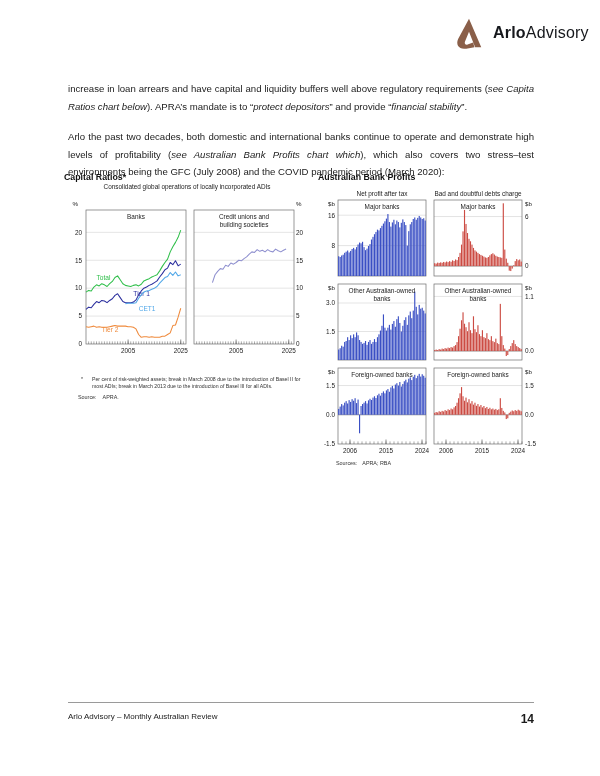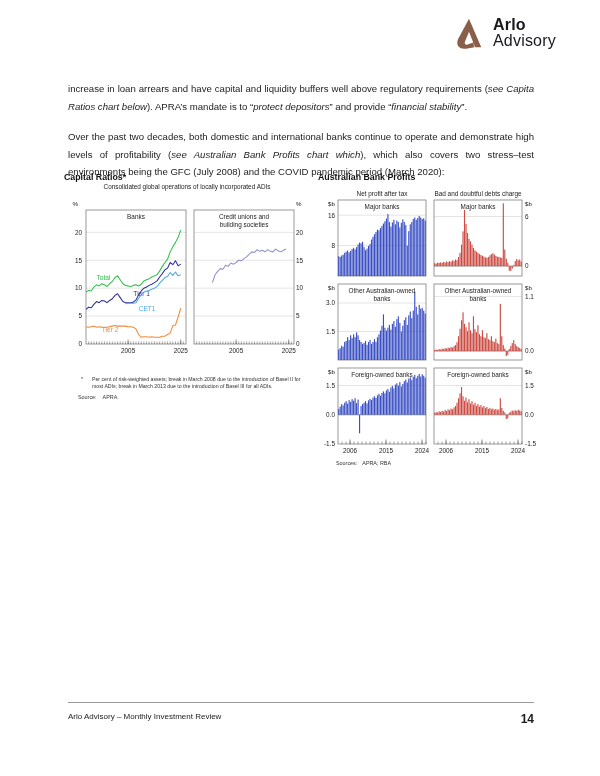--- a/index.html
+++ b/index.html
@@ -6,21 +6,21 @@
   body{
     width:600px;height:776px;background:#ffffff;
     font-family:"Liberation Sans",sans-serif;
     color:#1b1b1b;overflow:hidden;position:relative;
   }
   .page{position:relative;width:600px;height:776px;box-sizing:border-box;}
 
   
   .logo-wrap{position:absolute;left:452px;top:16px;display:flex;align-items:center;gap:7px;}
   .logo-mark{width:34px;height:34px;flex:0 0 34px;}
-  .logo-text{display:flex;flex-direction:column;line-height:1.03;}
+  .logo-text{display:flex;flex-direction:row;line-height:1.03;}
   .logo-text .l1{font-size:16px;font-weight:bold;color:#16181c;letter-spacing:.2px;}
   .logo-text .l2{font-size:16px;font-weight:normal;color:#16181c;letter-spacing:.2px;}
 
   
   .body-copy{position:absolute;left:68px;top:80px;width:466px;}
   .para{font-size:9.6px;line-height:17.6px;text-align:justify;margin:0 0 13px 0;color:#1c1c1c;}
   .para i{font-style:italic;}
 
   
   .charts{position:absolute;left:64px;top:172px;width:478px;height:318px;}
@@ -61,21 +61,21 @@
       <path d="M50 8 L86 92 L68 92 L50 46 L38 76 C36 82 40 86 46 84 L62 78 L66 92 L42 96 C22 100 10 86 18 68 Z" fill="#8a5f49"></path>
     </svg>
     <div class="logo-text">
       <span class="l1">Arlo</span>
       <span class="l2">Advisory</span>
     </div>
   </div>
 
   <div class="body-copy">
     <p class="para"><span>increase in loan arrears and have capital and liquidity buffers well above regulatory requirements (</span><i>see Capita Ratios chart below</i><span>). APRA’s mandate is to “</span><i>protect depositors</i><span>” and provide “</span><i>financial stability</i><span>”.</span></p>
-    <p class="para"><span>Over the past two decades, both domestic and international banks continue to operate and demonstrate high levels of profitability (</span><i>see Australian Bank Profits chart which</i><span>), which also covers two stress–test environments being the GFC (July 2008) and the COVID pandemic period (March 2020):</span></p>
+    <p class="para"><span>Arlo the past two decades, both domestic and international banks continue to operate and demonstrate high levels of profitability (</span><i>see Australian Bank Profits chart which</i><span>), which also covers two stress–test environments being the GFC (July 2008) and the COVID pandemic period (March 2020):</span></p>
   </div>
 
   <div class="charts">
 
     <div class="chart" id="capital-ratios">
       <div class="ch-title">Capital Ratios*</div>
       <div class="ch-sub">Consolidated global operations of locally incorporated ADIs</div>
       <svg id="cr-svg" width="246" height="180" style="position:absolute;left:0;top:22px;">
           <text x="14" y="12" font-size="6.2" text-anchor="end" fill="#222" font-family="&quot;Liberation Sans&quot;, sans-serif">%</text>
           <text x="232" y="12" font-size="6.2" text-anchor="start" fill="#222" font-family="&quot;Liberation Sans&quot;, sans-serif">%</text>
@@ -675,17 +675,17 @@
       <div style="position:absolute;left:18px;top:288px;display:flex;gap:5px;">
         <span class="src">Sources:</span>
         <span class="src">APRA; RBA</span>
       </div>
     </div>
 
   </div>
 
   <div class="footer-rule"></div>
   <div class="footer">
-    <div><b>Arlo Advisory</b><span> – Monthly Investment Review</span></div>
+    <div><b>Arlo Advisory</b><span> – Monthly Australian Review</span></div>
     <div class="pg">14</div>
   </div>
 
 </div>
 
 </body></html>

